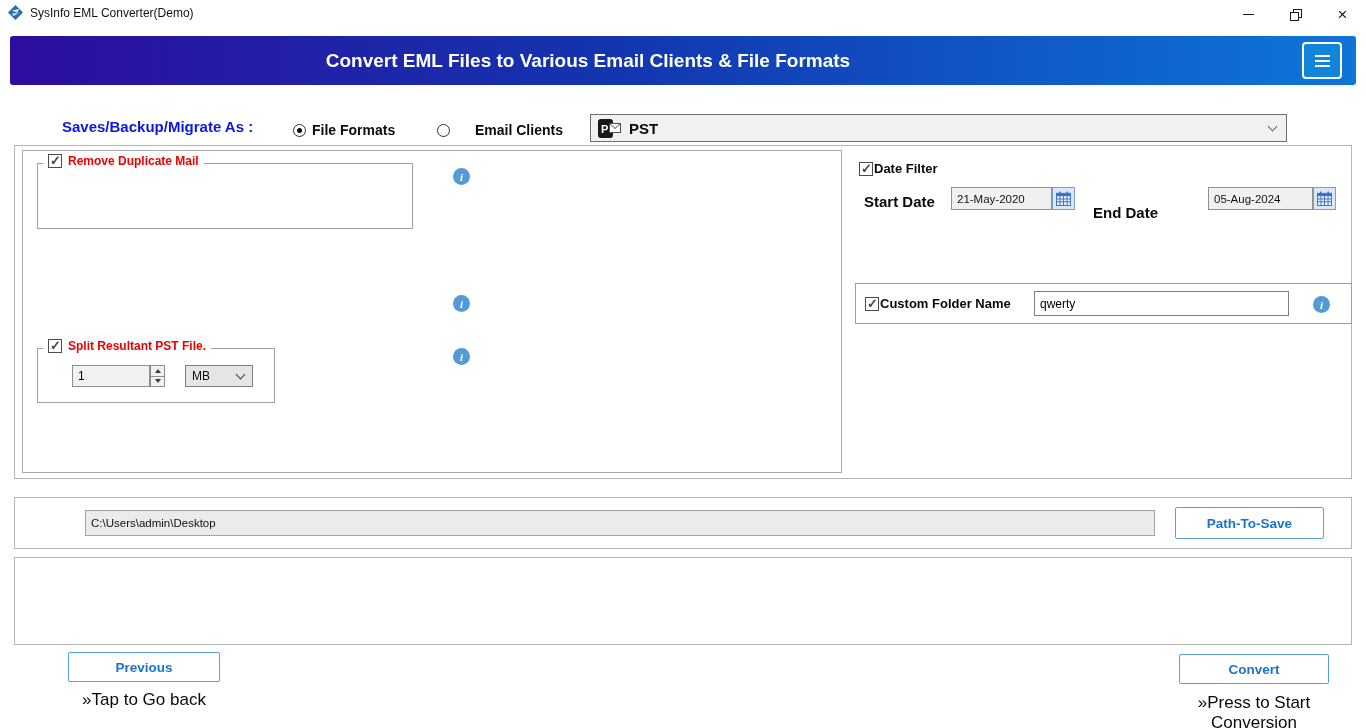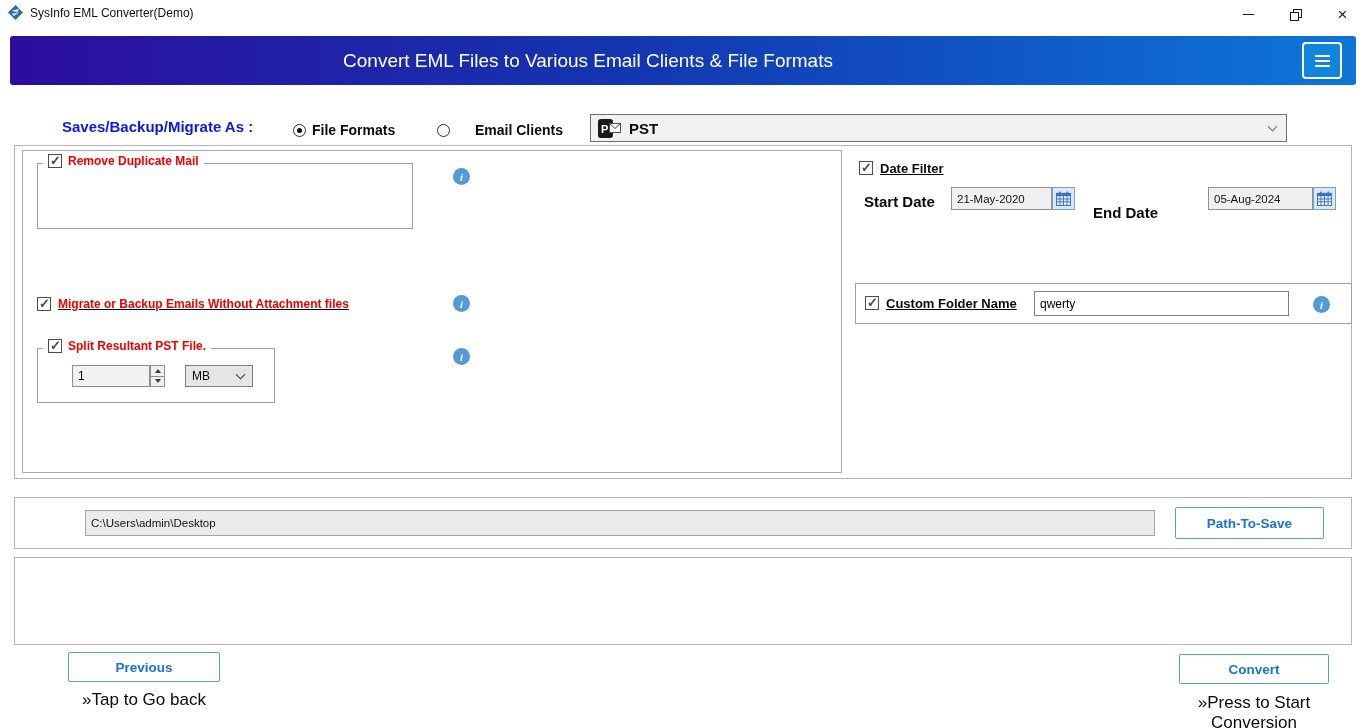--- a/index.html
+++ b/index.html
@@ -15,21 +15,21 @@
   .min-glyph { width:11px; height:0; border-top:1.6px solid #1a1a1a; display:block; }
   .restore-glyph { position:relative; width:11px; height:11px; display:block; }
   .restore-glyph::before { content:""; position:absolute; left:3px; top:0; width:7px; height:7px; border:1.2px solid #1a1a1a; }
   .restore-glyph::after { content:""; position:absolute; left:0; top:3px; width:7px; height:7px; border:1.2px solid #1a1a1a; background:#fff; }
   .close-glyph { font-size:17px; line-height:17px; color:#1a1a1a; }
 
   
   .banner { position:absolute; left:10px; top:36px; width:1346px; height:49px; border-radius:3px;
             background:linear-gradient(90deg,#2d0d9d 0%, #1335b0 45%, #0d76d8 100%); }
   .banner-title { position:absolute; left:0; right:190px; top:0; height:49px; line-height:49px;
-                  text-align:center; color:#fff; font-size:19px; font-weight:normal; }
+                  text-align:center; color:#fff; font-size:19px; font-weight:bold; }
   .menu-btn { position:absolute; right:14px; top:6px; width:40px; height:37px; background:#1184dc;
               border:2px solid #fff; border-radius:4px; display:flex; align-items:center; justify-content:center; cursor:pointer; }
   .hamburger { display:flex; flex-direction:column; gap:3px; }
   .hamburger i { width:15px; height:2px; background:#fff; display:block; }
 
   
   .mode-label { position:absolute; left:62px; top:118px; font-size:15px; font-weight:bold; color:#0b16e0; }
   .radio-group { position:absolute; top:122px; display:flex; align-items:center; gap:6px;text-align:right; }
   .radio { width:13px; height:13px; border:1px solid #2f2f2f; border-radius:50%; background:#fff; position:relative; display:inline-block; }
   .radio.on::after { content:""; position:absolute; left:3px; top:3px; width:5px; height:5px; border-radius:50%; background:#0a0a0a; }
@@ -52,21 +52,21 @@
 
   .groupbox { position:absolute; border:1px solid #9f9f9f; background:#fff; }
   .legend { position:absolute; top:-10px; left:5px; background:#fff; padding:0 5px; display:flex; align-items:center; gap:6px; }
   .red-label { font-size:12px; font-weight:bold; color:#ee0000; white-space:nowrap; }
   .blk-label { font-size:13px; font-weight:bold; color:#0a0a0a; white-space:nowrap; }
 
   .dup-box { left:14px; top:12px; width:376px; height:66px; }
   .dup-fields { position:absolute; left:14px; top:26px; display:flex; gap:26px; }
   .dup-field { display:flex; align-items:center; gap:6px; }
 
-  .chk-row { position:absolute; display:flex; align-items:flex-start; gap:7px;text-decoration:underline; }
+  .chk-row { position:absolute; display:flex; align-items:flex-end; gap:1px; }
 
   .split-box { left:14px; top:197px; width:238px; height:55px; }
   .size-input { position:absolute; left:34px; top:16px; width:78px; height:22px; background:#f2f2f2;
                 border:1px solid #8d8d8d; font-size:12px; padding:0 5px; font-family:"Liberation Sans",sans-serif; }
   .spinner { position:absolute; left:112px; top:16px; width:15px; height:22px; display:flex; flex-direction:column; }
   .spin-btn { flex:1; background:#f0f0f0; border:1px solid #8d8d8d; display:flex; align-items:center; justify-content:center; cursor:pointer; }
   .spin-btn + .spin-btn { border-top:none; }
   .tri-up { width:0; height:0; border-left:3px solid transparent; border-right:3px solid transparent; border-bottom:4px solid #3a3a3a; }
   .tri-dn { width:0; height:0; border-left:3px solid transparent; border-right:3px solid transparent; border-top:4px solid #3a3a3a; }
   .unit-select { position:absolute; left:135px; top:16px; width:68px; height:22px; background:#e5e5e5; border:1px solid #7c7c7c;
@@ -163,24 +163,20 @@
 <div class="left-panel">
 
   <div class="groupbox dup-box">
     <div class="legend">
       <span class="cb on"></span>
       <span class="red-label">Remove Duplicate Mail</span>
     </div>
   </div>
   <div class="info-icon" style="left:430px; top:17px;">i</div>
 
-  <div class="chk-row" style="left:14px; top:146px;">
-    <span class="cb on"></span>
-    <span class="red-label">Migrate or Backup Emails Without Attachment files</span>
-  </div>
   <div class="info-icon" style="left:430px; top:144px;">i</div>
 
   <div class="groupbox split-box">
     <div class="legend">
       <span class="cb on"></span>
       <span class="red-label">Split Resultant PST File.</span>
     </div>
     <input class="size-input" value="1" style="">
     <div class="spinner">
       <span class="spin-btn">

